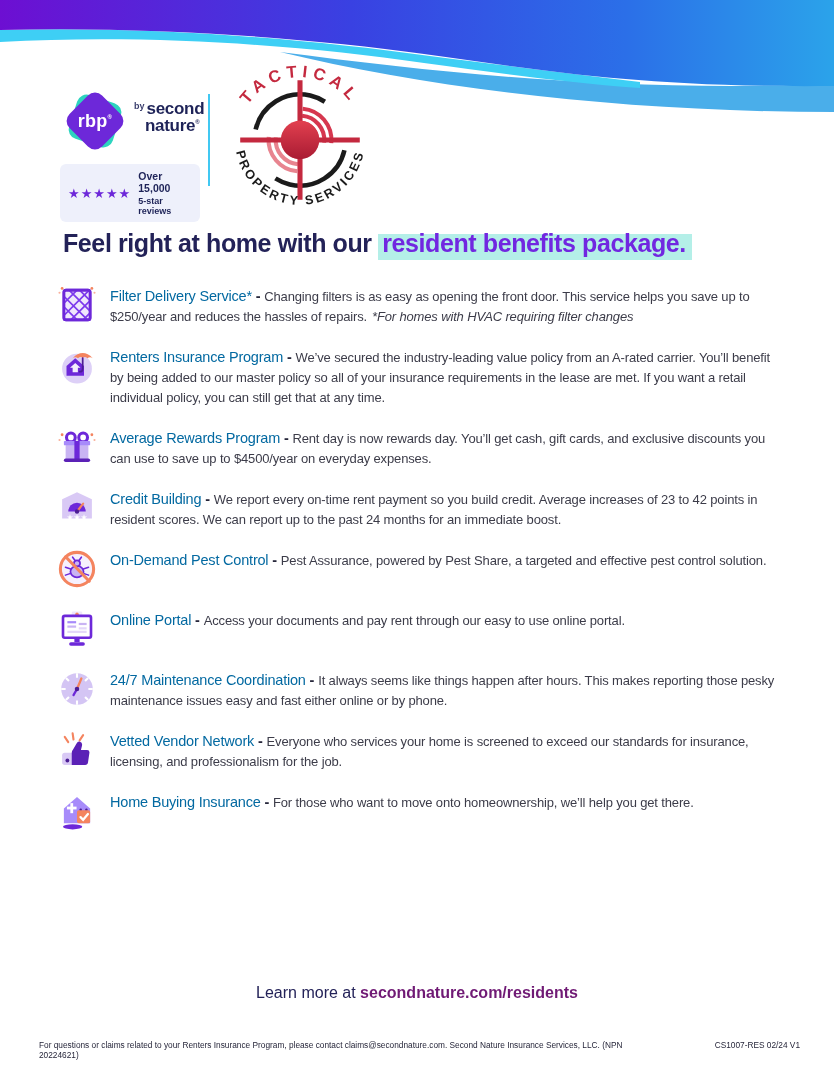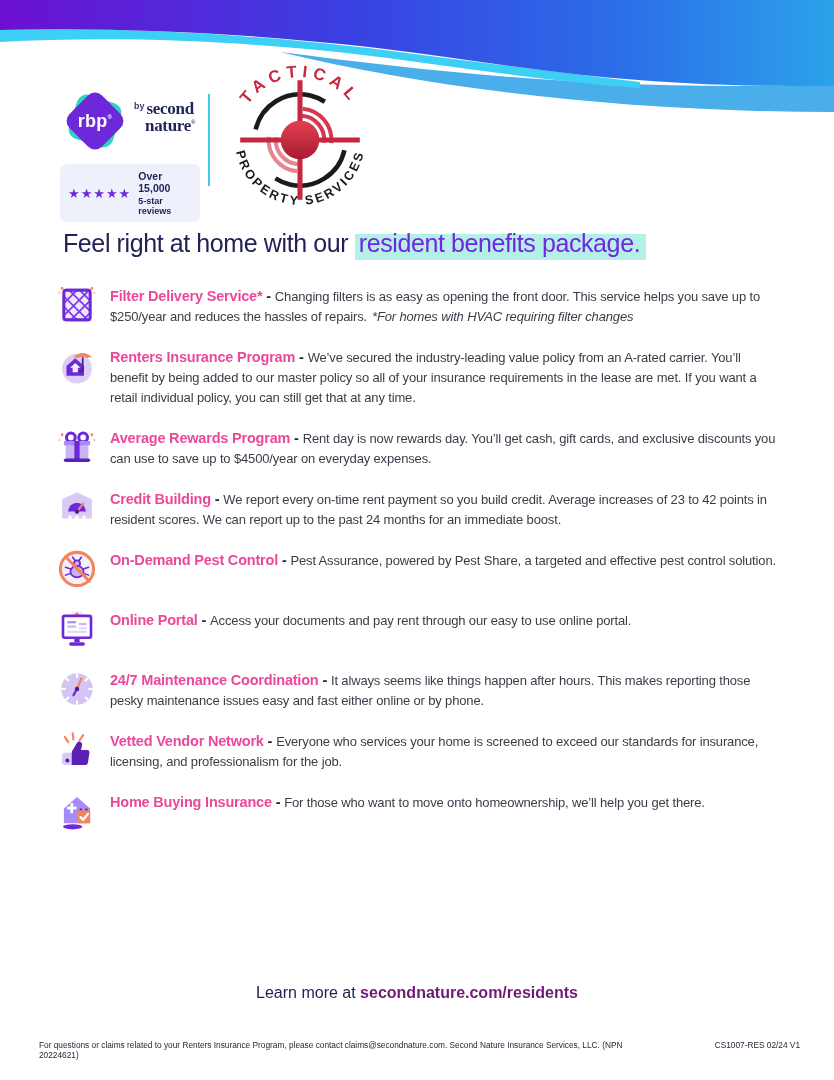--- a/index.html
+++ b/index.html
@@ -17,45 +17,45 @@
   .rbp-badge { position:relative; width:70px; height:70px; flex:0 0 70px; }
   .rbp-teal, .rbp-purple { position:absolute; left:12px; top:12px; width:46px; height:46px; border-radius:10px; }
   .rbp-teal { background:#2dd4bf; transform:rotate(18deg); }
   .rbp-purple { background:#6d28d9; transform:rotate(45deg); }
   .rbp-text { position:absolute; inset:0; display:flex; align-items:center; justify-content:center;
     color:#fff; font-weight:bold; font-size:18px; letter-spacing:.3px; }
   .rbp-text sup { font-size:6px; margin-top:-8px; }
   .sn-brand { margin-left:4px; margin-top:14px; color:#1e2358; line-height:1; }
   .sn-row1 { display:flex; align-items:flex-start; }
   .sn-by { font-size:9px; font-weight:bold; margin-top:2px; margin-right:2px; color:#3b3f6e; }
-  .sn-word { font-size:17px; font-weight:bold; letter-spacing:-.3px;font-family:Liberation Serif, serif; }
+  .sn-word { font-size:17px; font-weight:bold; letter-spacing:-.3px; }
   .sn-line2 { margin-left:11px; margin-top:1px; }
   .sn-line2 sup { font-size:6px; }
   .reviews-box { margin-top:8px; width:140px; background:#eef0fb; border-radius:6px;
     padding:6px 8px; display:flex; align-items:center; gap:7px; }
   .stars { color:#6d28d9; font-size:13px; letter-spacing:1px; font-family:"DejaVu Sans", sans-serif; }
   .reviews-text { display:flex; flex-direction:column; color:#1e2358; }
   .reviews-line1 { font-size:10.5px; font-weight:bold; }
   .reviews-line2 { font-size:9px; margin-top:2px;font-weight:bold; }
   .logo-divider { position:absolute; left:208px; top:94px; width:2px; height:92px; background:#41c8f2; }
   .tactical-logo { position:absolute; left:224px; top:64px; }
 
   
   .headline { position:absolute; left:63px; top:229px; width:740px; white-space:nowrap;
-    font-size:25px; font-weight:normal; letter-spacing:-.4px; color:#232258; }
+    font-size:25px; font-weight:bold; letter-spacing:-.4px; color:#232258; }
   .hl { color:#7127e0; padding:0 6px 3px 4px;
     background:linear-gradient(180deg, transparent 16%, #b4efe8 16%); }
 
   
   .benefits { position:absolute; left:56px; top:286px; width:722px; }
   .benefit { display:flex; align-items:flex-start; margin-bottom:20px; }
   .benefit-icon { width:42px; height:42px; flex:0 0 42px; margin-right:12px; margin-top:-2px; }
   .benefit-icon svg { width:42px; height:42px; }
   .benefit-text { flex:1; font-size:13px; line-height:20px; color:#3c3c49; letter-spacing:-.15px; max-width:680px; }
-  .b-title { font-size:14.5px; font-weight:bold; color:#ec4899; letter-spacing:-.2px; }
+  .b-title { font-size:14.5px; font-weight:normal; color:#0369a1; letter-spacing:-.2px; }
   .sep { font-size:14.5px; font-weight:bold; color:#26263a; white-space:pre; }
   .b-note { font-style:italic; margin-left:5px; }
 
   
   .learn-more { position:absolute; left:0; top:984px; width:100%; text-align:center;
     font-size:16px; color:#232258; }
   .learn-link { color:#701a75; font-weight:bold; text-decoration:none; cursor:pointer; }
 
   
   .footnote { position:absolute; left:39px; right:34px; top:1040px; display:flex;

